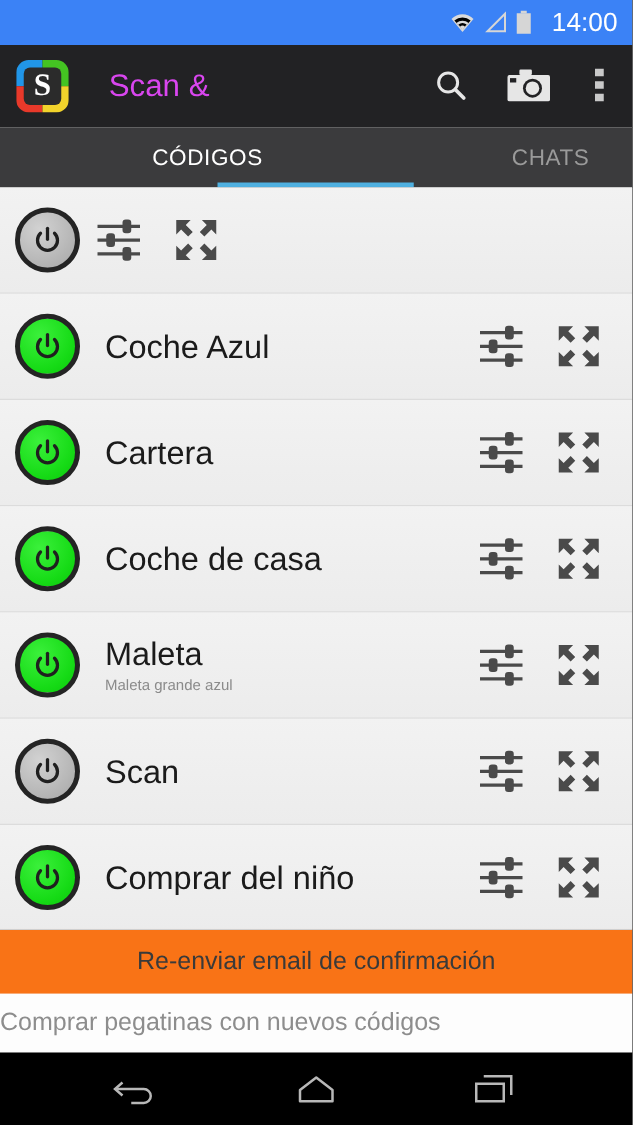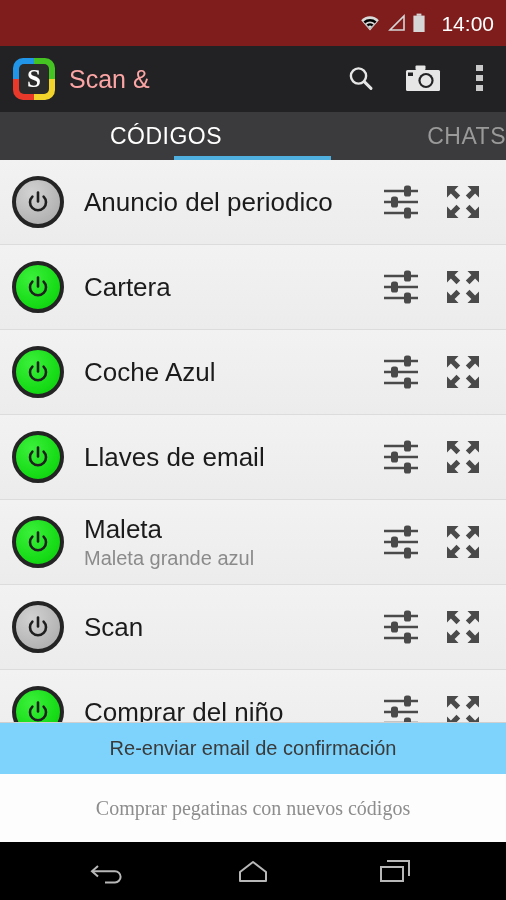--- a/index.html
+++ b/index.html
@@ -16,22 +16,22 @@
     width: 506px;
     height: 900px;
     overflow: hidden;
     background: #eeeeee;
     display: flex;
     flex-direction: column;
   }
 
   
   .status-bar {
-    height: 46px;
-    background: #7f1d1d;
+    height: 36px;
+    background: #3b82f6;
     display: flex;
     align-items: center;
     justify-content: flex-end;
     padding-right: 12px;
     box-sizing: border-box;
     flex: 0 0 auto;
   }
   .status-icons {
     display: flex;
     align-items: center;
@@ -79,23 +79,23 @@
   }
   .logo-inner span {
     color: #ffffff;
     font-family: "Liberation Serif", serif;
     font-weight: bold;
     font-size: 25px;
     line-height: 1;
     margin-top: -1px;
   }
   .app-title {
-    color: #fca5a5;
+    color: #d946ef;
     font-size: 25px;
-    margin-left: 14px;
+    margin-left: 32px;
     flex: 1 1 auto;
     white-space: nowrap;
     overflow: hidden;
   }
   .ab-btn {
     width: 62px;
     height: 66px;
     display: flex;
     align-items: center;
     justify-content: center;
@@ -119,25 +119,25 @@
     justify-content: center;
     position: relative;
     box-sizing: border-box;
   }
   .tab-codigos {
     width: 332px;
     margin-left: 0px;
   }
   .tab-chats {
     flex: 1 1 auto;
-    justify-content: flex-end;
+    justify-content: center;
     padding-left: 43px;
   }
   .tab-label {
-    font-size: 23px;
+    font-size: 18px;
     letter-spacing: 0.5px;
     white-space: nowrap;
   }
   .tab-codigos .tab-label { color: #ffffff; }
   .tab-chats .tab-label { color: #9a9a9a; }
   .tab-underline {
     position: absolute;
     left: 174px;
     bottom: 0;
     width: 157px;
@@ -182,59 +182,58 @@
     justify-content: center;
   }
   .row-title {
     font-size: 26px;
     color: #1b1b1b;
     line-height: 1.1;
     white-space: nowrap;
     overflow: hidden;
   }
   .row-sub {
-    font-size: 20px;
+    font-size: 12px;
     color: #8b8b8b;
     margin-top: 4px;
     line-height: 1.1;
     white-space: nowrap;
     overflow: hidden;
   }
   .row-action {
     width: 62px;
     height: 85px;
     display: flex;
     align-items: center;
     justify-content: center;
     flex: 0 0 auto;
   }
   .row-action.expand { margin-right: 12px; }
 
   
   .footer-resend {
     height: 51px;
-    background: #7dd3fc;
+    background: #f97316;
     display: flex;
     align-items: center;
     justify-content: center;
     flex: 0 0 auto;
     border-top: 1px solid #cfcfcf;
   }
   .footer-resend span {
     font-size: 20px;
     color: #3a3a3a;
   }
   .footer-buy {
-    height: 68px;
+    height: 47px;
     background: #fdfdfd;
     display: flex;
     align-items: center;
-    justify-content: center;
-    flex: 0 0 auto;
-    font-family: Liberation Serif, serif;
+    justify-content: flex-start;
+    flex: 0 0 auto;
   }
   .footer-buy span {
     font-size: 20px;
     color: #8d8d8d;
   }
 
   
   .nav-bar {
     height: 58px;
     background: #000000;
@@ -328,22 +327,50 @@
   </div>
 
   <div class="list" id="list">
       <div class="row">
         <div class="power off">
     <svg width="26" height="26" viewBox="0 0 26 26">
       <path d="M7.4 7.6 A8 8 0 1 0 18.6 7.6" fill="none" stroke="#1f1f1f" stroke-width="2.6" stroke-linecap="round"></path>
       <line x1="13" y1="3.6" x2="13" y2="12.4" stroke="#1f1f1f" stroke-width="2.6" stroke-linecap="round"></line>
     </svg>
         </div>
+        <div class="row-action">
+<svg width="38" height="36" viewBox="0 0 38 36">
+  <line x1="2" y1="7" x2="36" y2="7" stroke="#4a4a4a" stroke-width="2.6"></line>
+  <line x1="2" y1="18" x2="36" y2="18" stroke="#4a4a4a" stroke-width="2.6"></line>
+  <line x1="2" y1="29" x2="36" y2="29" stroke="#4a4a4a" stroke-width="2.6"></line>
+  <rect x="22" y="1.5" width="7" height="11" rx="2.6" fill="#4a4a4a"></rect>
+  <rect x="9" y="12.5" width="7" height="11" rx="2.6" fill="#4a4a4a"></rect>
+  <rect x="22" y="23.5" width="7" height="11" rx="2.6" fill="#4a4a4a"></rect>
+</svg>
+        </div>
+        <div class="row-action expand">
+<svg width="38" height="38" viewBox="0 0 38 38">
+  <g fill="#4a4a4a">
+    <path d="M3 3 L14.5 3 L10.6 6.9 L16.2 12.5 L12.5 16.2 L6.9 10.6 L3 14.5 Z"></path>
+    <path d="M35 3 L35 14.5 L31.1 10.6 L25.5 16.2 L21.8 12.5 L27.4 6.9 L23.5 3 Z"></path>
+    <path d="M3 35 L3 23.5 L6.9 27.4 L12.5 21.8 L16.2 25.5 L10.6 31.1 L14.5 35 Z"></path>
+    <path d="M35 35 L23.5 35 L27.4 31.1 L21.8 25.5 L25.5 21.8 L31.1 27.4 L35 23.5 Z"></path>
+  </g>
+</svg>
+        </div>
+      </div>
+      <div class="row">
+        <div class="power on">
+    <svg width="26" height="26" viewBox="0 0 26 26">
+      <path d="M7.4 7.6 A8 8 0 1 0 18.6 7.6" fill="none" stroke="#1f1f1f" stroke-width="2.6" stroke-linecap="round"></path>
+      <line x1="13" y1="3.6" x2="13" y2="12.4" stroke="#1f1f1f" stroke-width="2.6" stroke-linecap="round"></line>
+    </svg>
+        </div>
         <div class="row-texts">
-          <div class="row-title">Anuncio del periodico</div>
+          <div class="row-title">Coche Azul</div>
         </div>
         <div class="row-action">
 <svg width="38" height="36" viewBox="0 0 38 36">
   <line x1="2" y1="7" x2="36" y2="7" stroke="#4a4a4a" stroke-width="2.6"></line>
   <line x1="2" y1="18" x2="36" y2="18" stroke="#4a4a4a" stroke-width="2.6"></line>
   <line x1="2" y1="29" x2="36" y2="29" stroke="#4a4a4a" stroke-width="2.6"></line>
   <rect x="22" y="1.5" width="7" height="11" rx="2.6" fill="#4a4a4a"></rect>
   <rect x="9" y="12.5" width="7" height="11" rx="2.6" fill="#4a4a4a"></rect>
   <rect x="22" y="23.5" width="7" height="11" rx="2.6" fill="#4a4a4a"></rect>
 </svg>
@@ -391,52 +418,21 @@
         </div>
       </div>
       <div class="row">
         <div class="power on">
     <svg width="26" height="26" viewBox="0 0 26 26">
       <path d="M7.4 7.6 A8 8 0 1 0 18.6 7.6" fill="none" stroke="#1f1f1f" stroke-width="2.6" stroke-linecap="round"></path>
       <line x1="13" y1="3.6" x2="13" y2="12.4" stroke="#1f1f1f" stroke-width="2.6" stroke-linecap="round"></line>
     </svg>
         </div>
         <div class="row-texts">
-          <div class="row-title">Coche Azul</div>
-        </div>
-        <div class="row-action">
-<svg width="38" height="36" viewBox="0 0 38 36">
-  <line x1="2" y1="7" x2="36" y2="7" stroke="#4a4a4a" stroke-width="2.6"></line>
-  <line x1="2" y1="18" x2="36" y2="18" stroke="#4a4a4a" stroke-width="2.6"></line>
-  <line x1="2" y1="29" x2="36" y2="29" stroke="#4a4a4a" stroke-width="2.6"></line>
-  <rect x="22" y="1.5" width="7" height="11" rx="2.6" fill="#4a4a4a"></rect>
-  <rect x="9" y="12.5" width="7" height="11" rx="2.6" fill="#4a4a4a"></rect>
-  <rect x="22" y="23.5" width="7" height="11" rx="2.6" fill="#4a4a4a"></rect>
-</svg>
-        </div>
-        <div class="row-action expand">
-<svg width="38" height="38" viewBox="0 0 38 38">
-  <g fill="#4a4a4a">
-    <path d="M3 3 L14.5 3 L10.6 6.9 L16.2 12.5 L12.5 16.2 L6.9 10.6 L3 14.5 Z"></path>
-    <path d="M35 3 L35 14.5 L31.1 10.6 L25.5 16.2 L21.8 12.5 L27.4 6.9 L23.5 3 Z"></path>
-    <path d="M3 35 L3 23.5 L6.9 27.4 L12.5 21.8 L16.2 25.5 L10.6 31.1 L14.5 35 Z"></path>
-    <path d="M35 35 L23.5 35 L27.4 31.1 L21.8 25.5 L25.5 21.8 L31.1 27.4 L35 23.5 Z"></path>
-  </g>
-</svg>
-        </div>
-      </div>
-      <div class="row">
-        <div class="power on">
-    <svg width="26" height="26" viewBox="0 0 26 26">
-      <path d="M7.4 7.6 A8 8 0 1 0 18.6 7.6" fill="none" stroke="#1f1f1f" stroke-width="2.6" stroke-linecap="round"></path>
-      <line x1="13" y1="3.6" x2="13" y2="12.4" stroke="#1f1f1f" stroke-width="2.6" stroke-linecap="round"></line>
-    </svg>
-        </div>
-        <div class="row-texts">
-          <div class="row-title">Llaves de email</div>
+          <div class="row-title">Coche de casa</div>
         </div>
         <div class="row-action">
 <svg width="38" height="36" viewBox="0 0 38 36">
   <line x1="2" y1="7" x2="36" y2="7" stroke="#4a4a4a" stroke-width="2.6"></line>
   <line x1="2" y1="18" x2="36" y2="18" stroke="#4a4a4a" stroke-width="2.6"></line>
   <line x1="2" y1="29" x2="36" y2="29" stroke="#4a4a4a" stroke-width="2.6"></line>
   <rect x="22" y="1.5" width="7" height="11" rx="2.6" fill="#4a4a4a"></rect>
   <rect x="9" y="12.5" width="7" height="11" rx="2.6" fill="#4a4a4a"></rect>
   <rect x="22" y="23.5" width="7" height="11" rx="2.6" fill="#4a4a4a"></rect>
 </svg>

